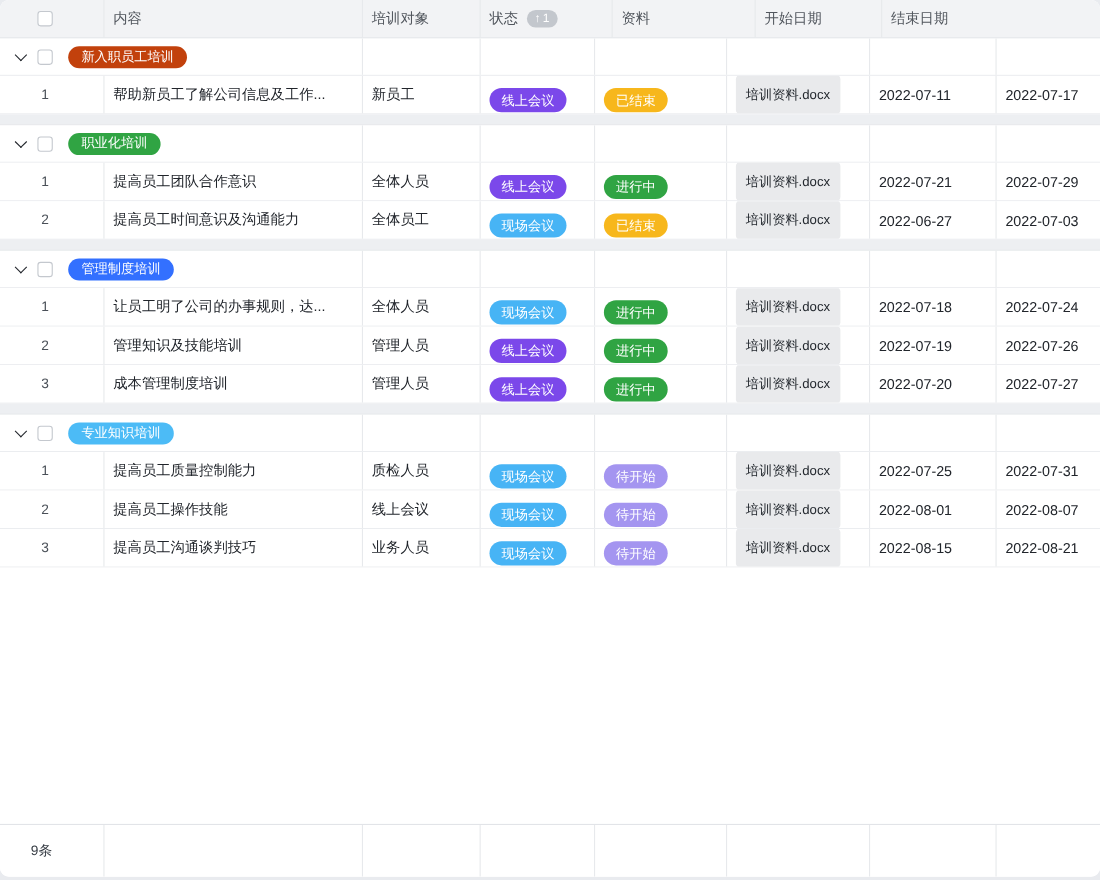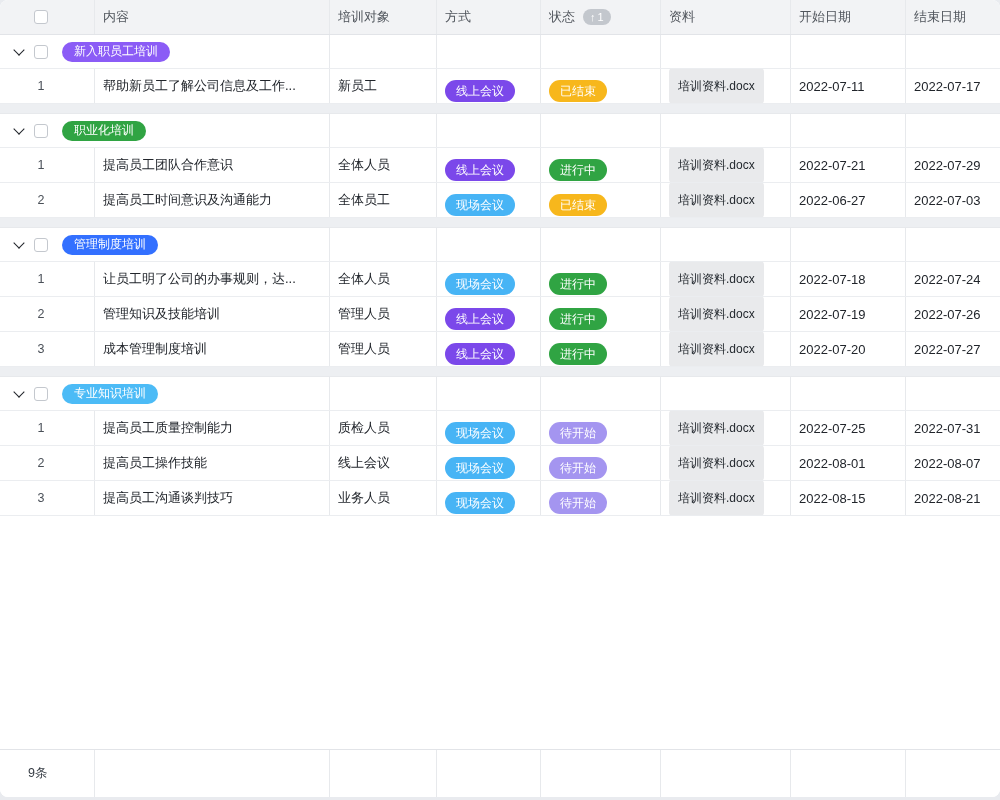--- a/index.html
+++ b/index.html
@@ -106,23 +106,20 @@
       <span class="cb-slot">
           <span class="checkbox"></span>
         </span>
     </div>
     <div class="cell c-content">
       <span class="hdr-label">内容</span>
     </div>
     <div class="cell c-target">
       <span class="hdr-label">培训对象</span>
     </div>
-    <div class="cell c-method">
-      <span class="hdr-label">方式</span>
-    </div>
     <div class="cell c-status">
       <span class="hdr-label">状态</span>
       <span class="sort-badge">
         <span>↑</span>
         <span>1</span>
       </span>
     </div>
     <div class="cell c-material">
       <span class="hdr-label">资料</span>
     </div>
@@ -137,21 +134,21 @@
   <div id="table-body">
       <div class="group">
     <div class="row group-row">
       <div class="g-left">
         <span class="chev-slot">
               <span class="chevron"></span>
             </span>
         <span class="cb-slot">
               <span class="checkbox"></span>
             </span>
-        <span class="group-badge" style="background: #8b5cf6; text-align: right;">新入职员工培训</span>
+        <span class="group-badge" style="background: #c2410c; text-align: right;">新入职员工培训</span>
       </div>
       <div class="cell c-target"></div>
       <div class="cell c-method"></div>
       <div class="cell c-status"></div>
       <div class="cell c-material"></div>
       <div class="cell c-start"></div>
       <div class="cell c-end"></div>
     </div>
     <div class="rows">
           <div class="row data-row">

